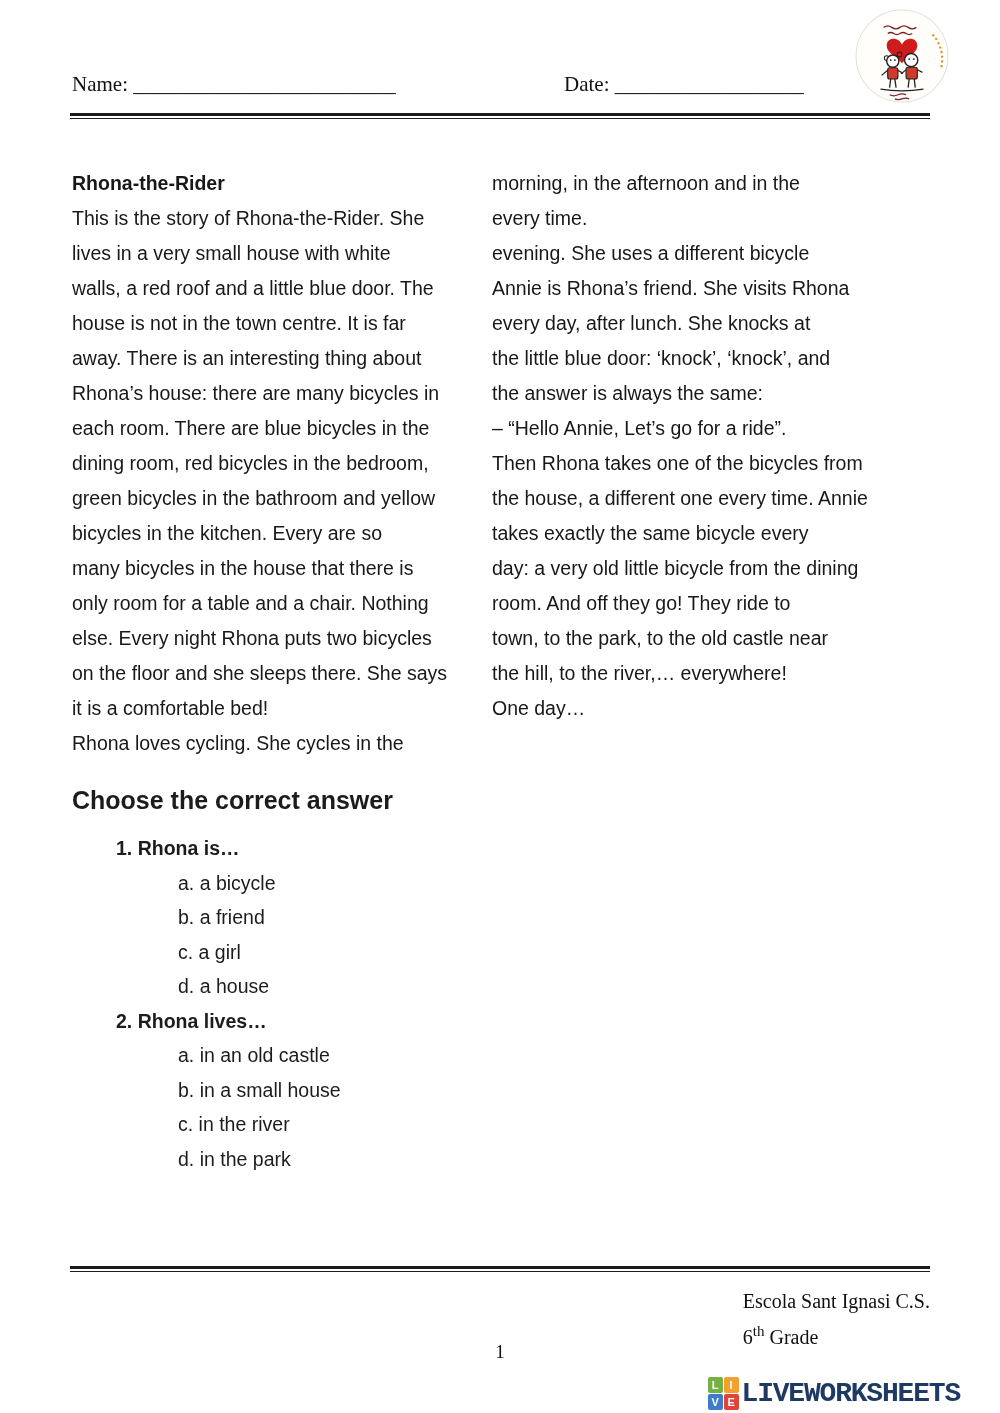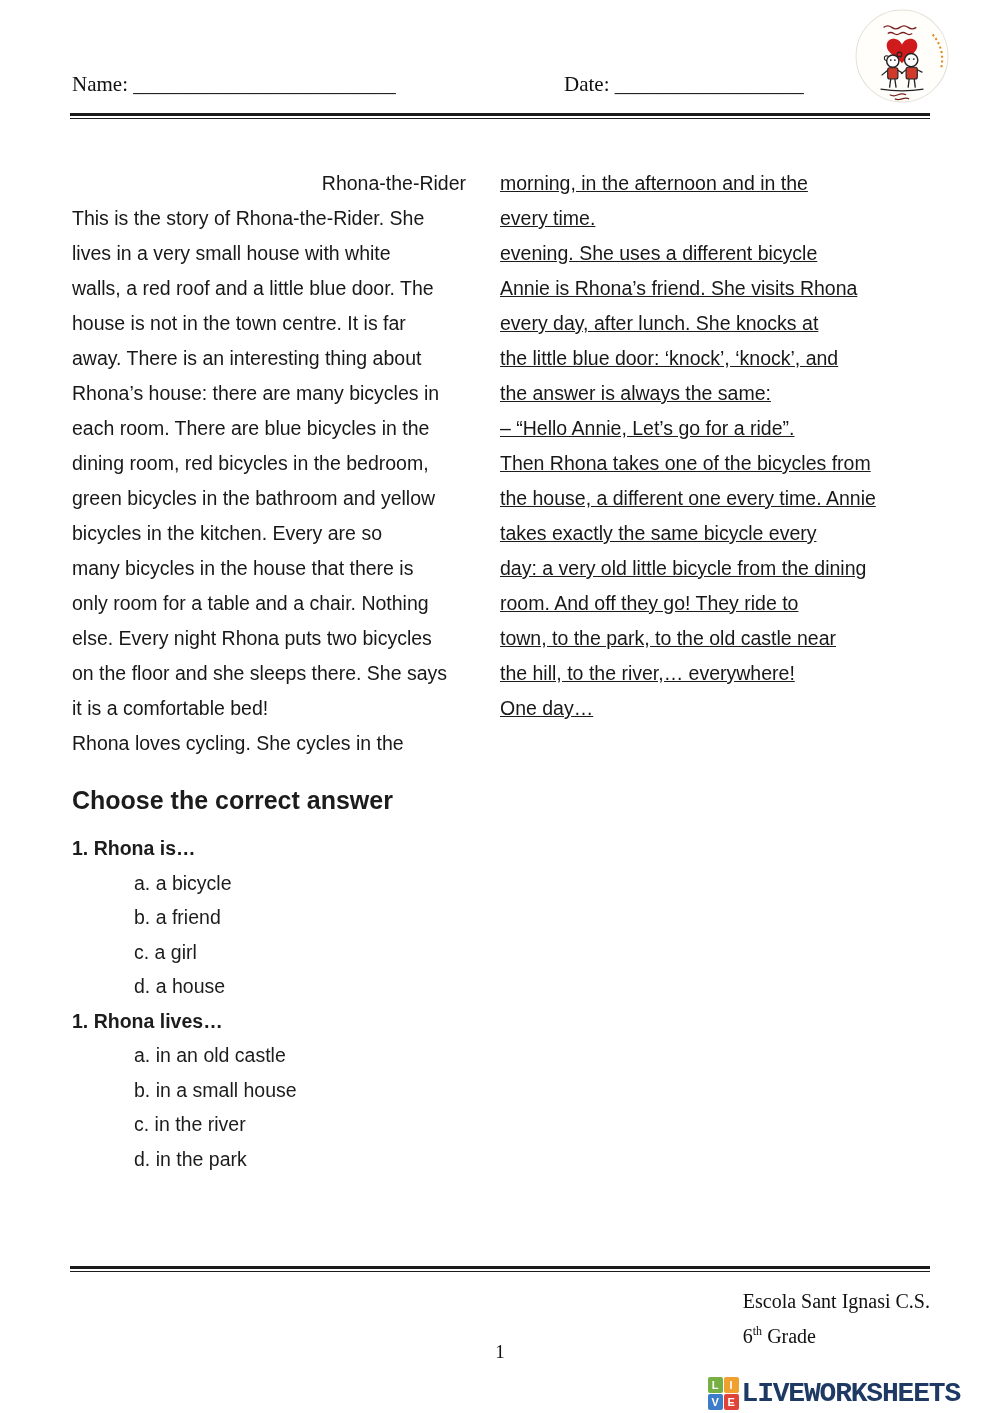--- a/index.html
+++ b/index.html
@@ -25,43 +25,43 @@
   .rule-double {
     position:absolute; left:70px; right:70px; height:6px;
     border-top:3px solid #1a1a1a; border-bottom:1px solid #1a1a1a;
   }
   .rule-top { top:113px; }
   .rule-bottom { top:1266px; }
 
   
   .passage { position:absolute; top:166px; left:72px; display:flex; }
   .col-left  { width:394px; }
-  .col-right { width:440px; margin-left:34px;text-decoration:underline; }
+  .col-right { width:440px; margin-left:26px; }
   .pline {
     height:35px; line-height:35px; font-size:19.5px;
     white-space:nowrap; color:#181818;
   }
-  .ptitle { font-weight:normal; text-align:right; }
+  .ptitle { font-weight:bold; text-align:left; }
 
   
   .questions { position:absolute; top:783px; left:72px; width:600px; }
   .q-heading {
     height:35px; line-height:35px; font-size:25px; font-weight:bold;
     margin-bottom:13px;
   }
-  .q-line { height:34.5px; line-height:34.5px; font-size:19.5px; white-space:nowrap; }
+  .q-line { height:34.5px; line-height:34.5px; font-size:19.5px; white-space:nowrap;margin-left:44px; }
   .q-prompt { font-weight:bold; }
   .q-option { padding-left:62px; cursor:pointer; }
 
   
   .school-block {
     position:absolute; top:1286px; right:70px; 
     font-family:"Liberation Serif", serif; font-size:20px; line-height:30px; color:#111;
   }
-  .school-block sup { font-size:12px; }
+  .school-block sup { font-size:15px; }
   .page-num {
     position:absolute; top:1341px; left:0; width:100%; text-align:center;
     font-family:"Liberation Serif", serif; font-size:19px; color:#111;
   }
 
   
   .lw-logo {
     position:absolute; right:40px; bottom:3px;
     display:flex; align-items:center; gap:3px;
   }
@@ -203,21 +203,21 @@
 
         <div class="q-line q-option">a. a bicycle</div>
 
         <div class="q-line q-option">b. a friend</div>
 
         <div class="q-line q-option">c. a girl</div>
 
         <div class="q-line q-option">d. a house</div>
       </div>
 
-    <div class="q-line q-prompt">1. Rhona lives…</div>
+    <div class="q-line q-prompt">2. Rhona lives…</div>
     <div>
 
         <div class="q-line q-option">a. in an old castle</div>
 
         <div class="q-line q-option">b. in a small house</div>
 
         <div class="q-line q-option">c. in the river</div>
 
         <div class="q-line q-option">d. in the park</div>
       </div>

